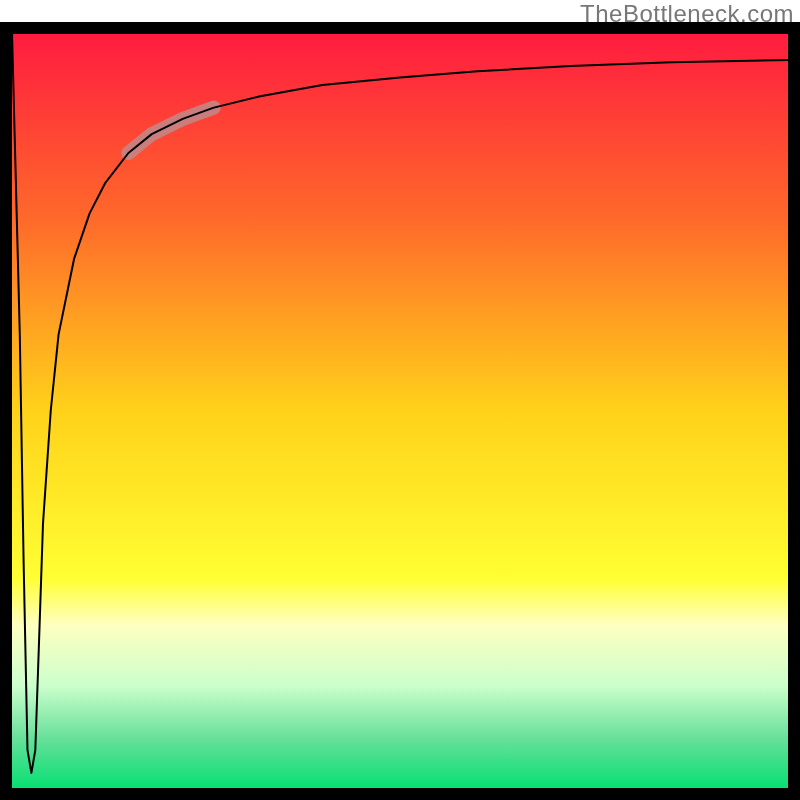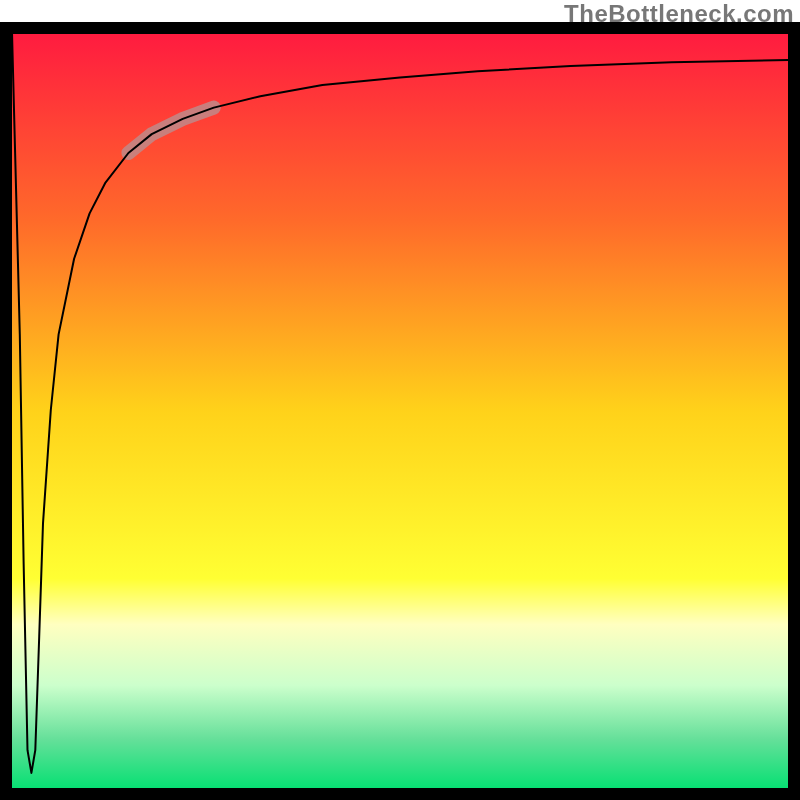--- a/index.html
+++ b/index.html
@@ -14,21 +14,21 @@
   .wrap {
     position: relative;
     width: 800px;
     height: 800px;
   }
   .watermark {
     position: absolute;
     top: 0;
     right: 6px;
     font-size: 24px;
-    font-weight: bold;
+    font-weight: normal;
     color: #777777;
     letter-spacing: 0.5px;
     z-index: 10;
     user-select: none;
   }
   svg {
     display: block;
   }
 </style>
 </head>

